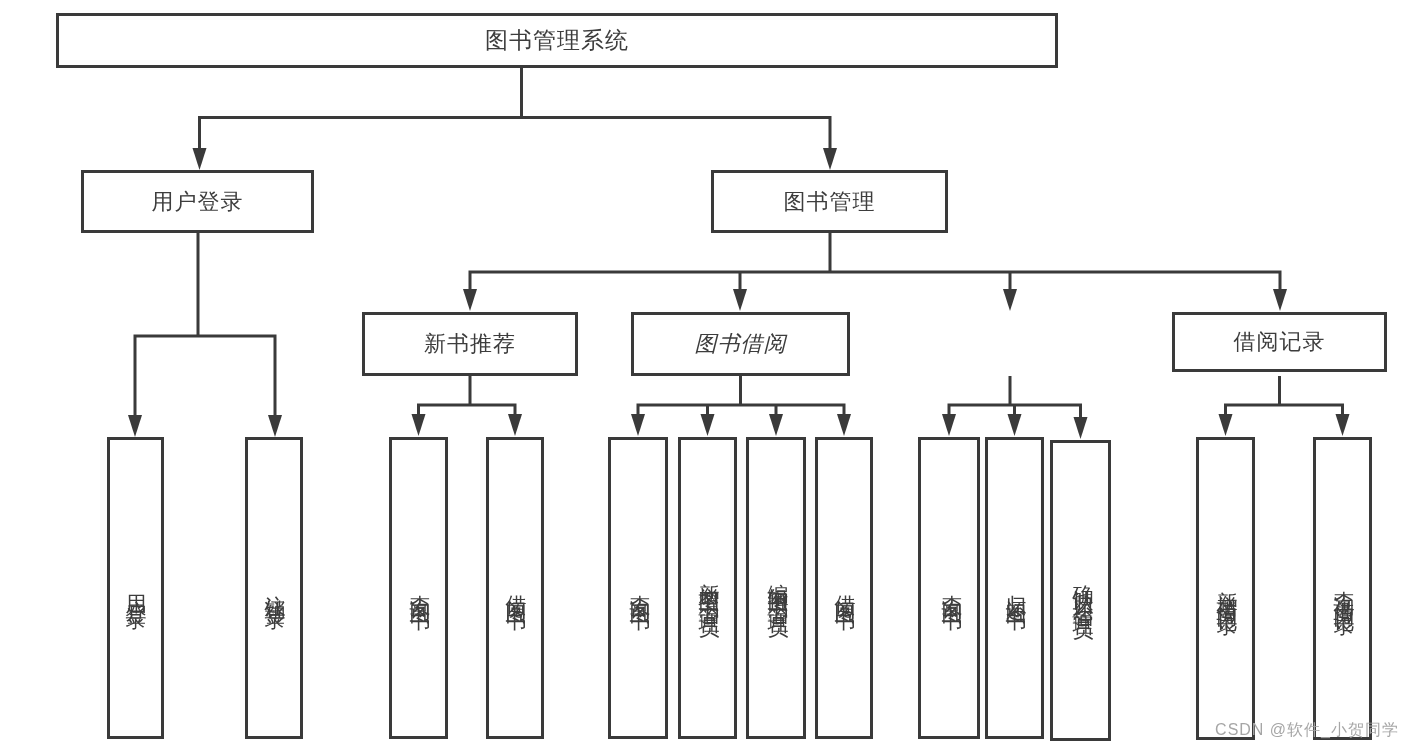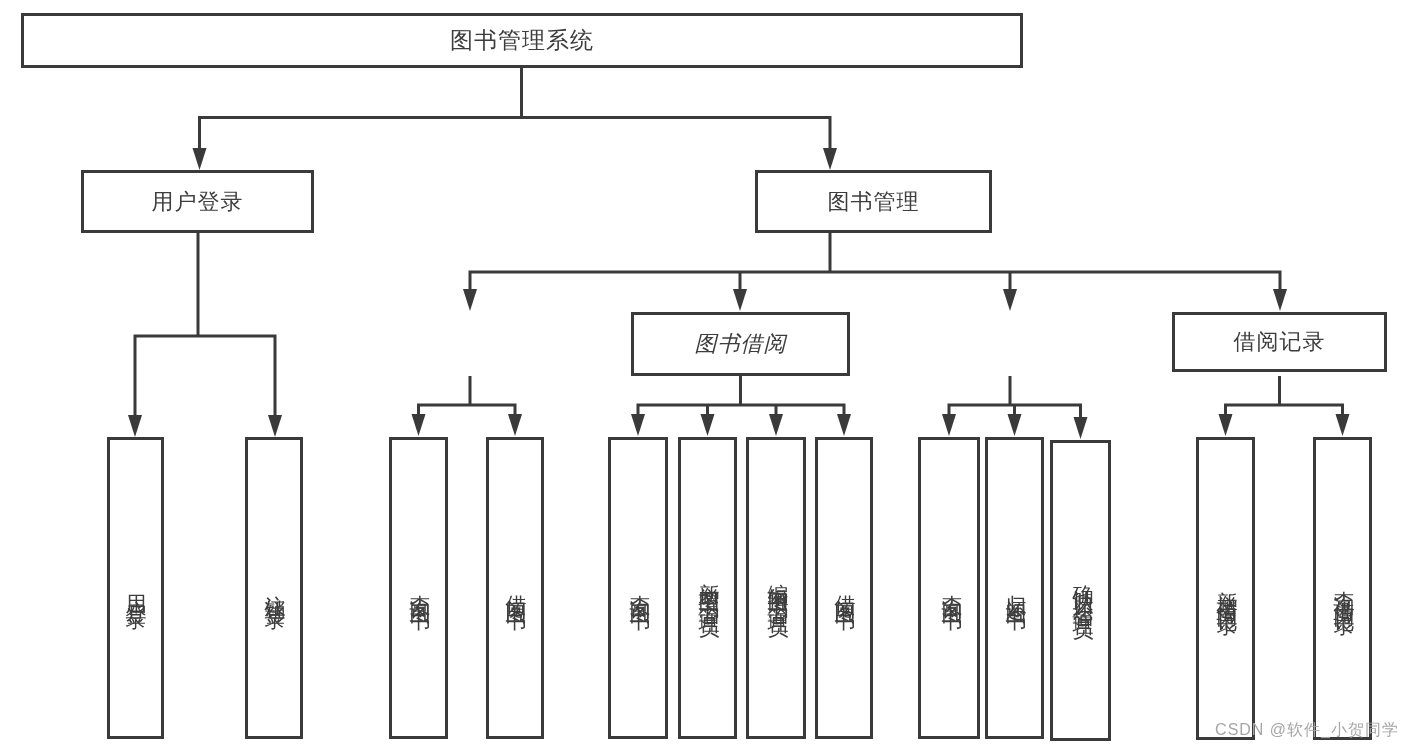--- a/index.html
+++ b/index.html
@@ -24,21 +24,21 @@
     background:#fff;
     display:flex;
     align-items:center;
     justify-content:center;
     text-align:center;
     font-size:22px;
     letter-spacing:1px;
     color:var(--text);
     z-index:2;
   }
-  .node.root{font-size:23px;}
+  .node.root{font-size:23px;margin-left:35px;}
   .leaf{
     writing-mode:vertical-rl;
     text-orientation:mixed;
     text-align:center;
     font-size:21px;
     letter-spacing:5px;
     display:block;
     line-height:50px;
     padding:0;
   }
@@ -118,22 +118,23 @@
       <polygon points="1007.5,414 1021.5,414 1014.5,436"></polygon>
       <polygon points="1073.5,417 1087.5,417 1080.5,439"></polygon>
       <polygon points="1218.5,414 1232.5,414 1225.5,436"></polygon>
       <polygon points="1335.5,414 1349.5,414 1342.5,436"></polygon>
     </g>
   </svg>
 
   <div class="node root" style="left:21px;top:13px;width:1002px;height:55px;">图书管理系统</div>
 
   <div class="node" style="left:81px;top:170px;width:233px;height:63px;">用户登录</div>
-  <div class="node" style="left:711px;top:170px;width:237px;height:63px;margin-left:44px;">图书管理</div>
+  <div class="node" style="left:711px;top:170px;width:237px;height:63px;">图书管理</div>
 
+  <div class="node" style="left:362px;top:312px;width:216px;height:64px;">新书推荐</div>
   <div class="node" style="left:631px;top:312px;width:219px;height:64px;font-style:italic;">图书借阅</div>
   <div class="node" style="left:1172px;top:312px;width:215px;height:60px;">借阅记录</div>
 
   <div class="node leaf" style="left:107px;top:437px;width:57px;height:302px;">用户登录</div>
   <div class="node leaf" style="left:245px;top:437px;width:58px;height:302px;">注销登录</div>
 
   <div class="node leaf" style="left:389px;top:437px;width:59px;height:302px;">查询图书</div>
   <div class="node leaf" style="left:486px;top:437px;width:58px;height:302px;">借阅图书</div>
 
   <div class="node leaf" style="left:608px;top:437px;width:60px;height:302px;">查询图书</div>

